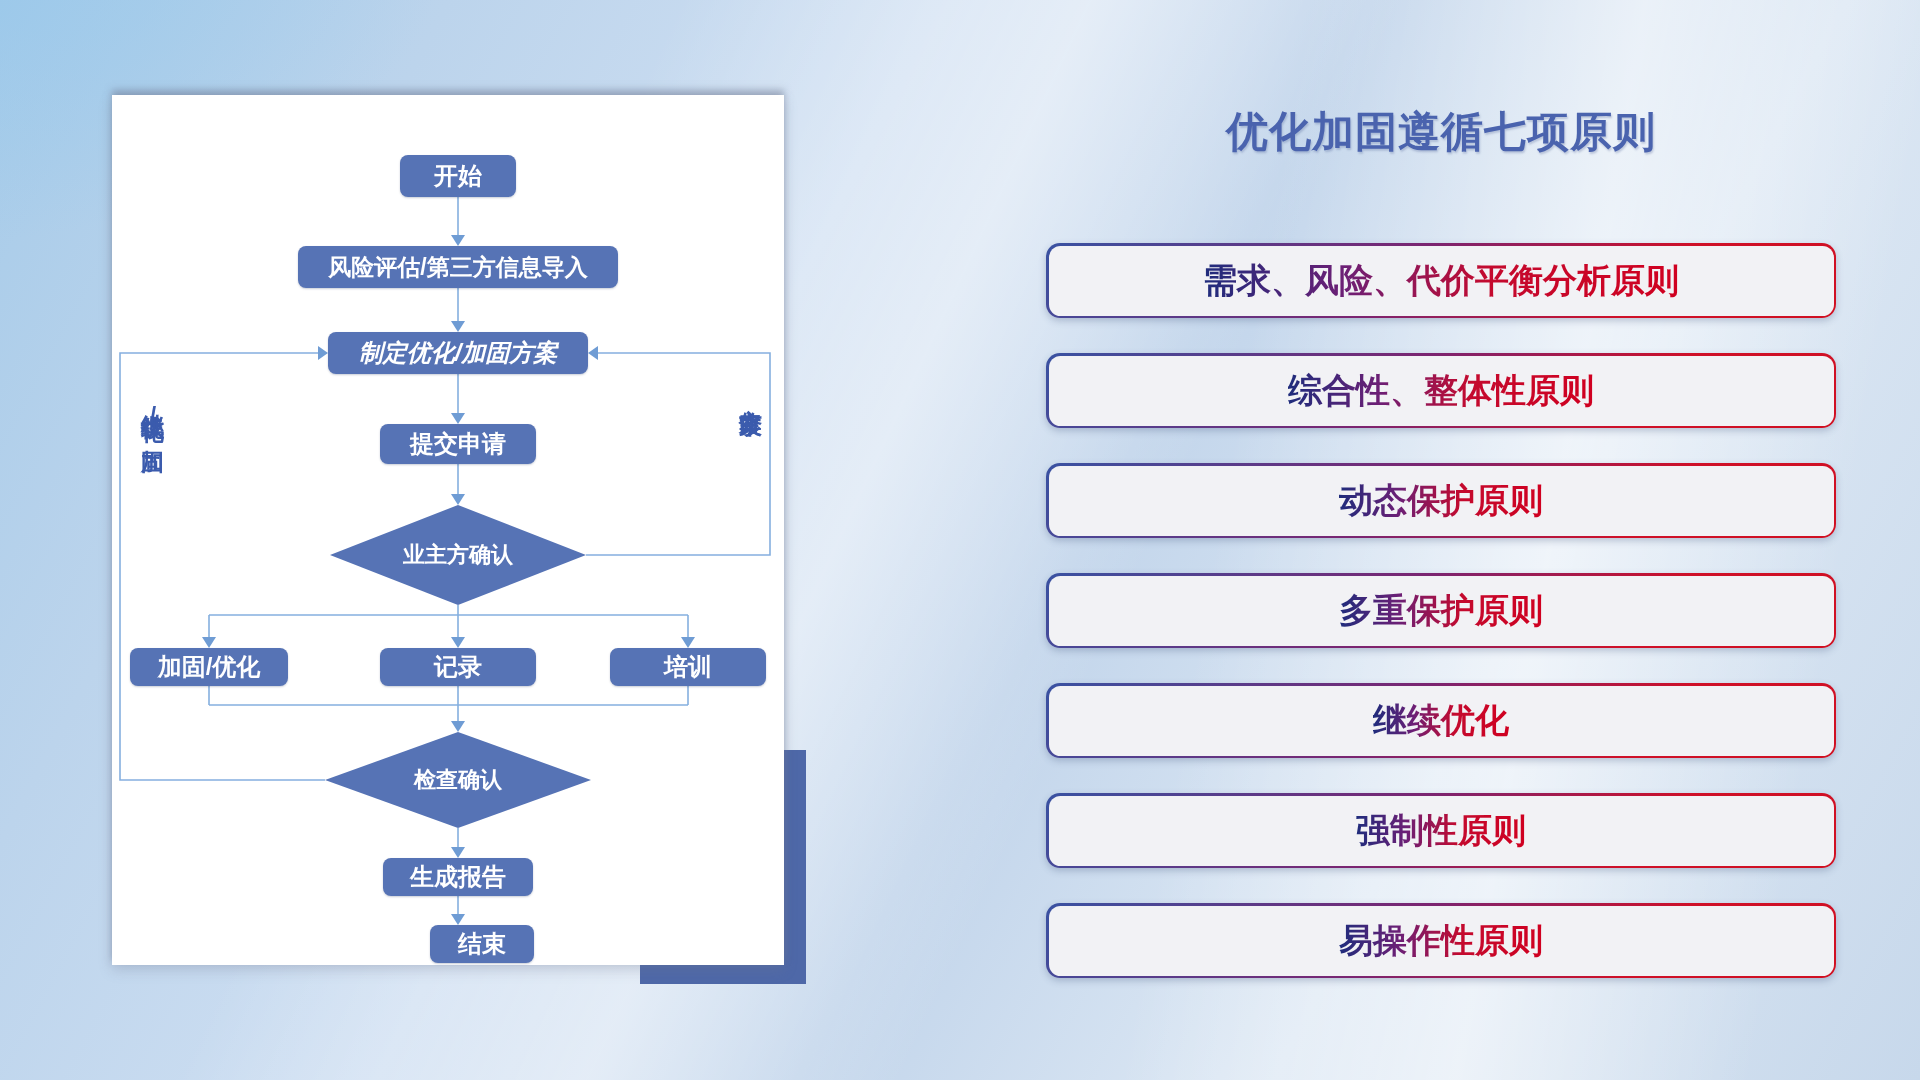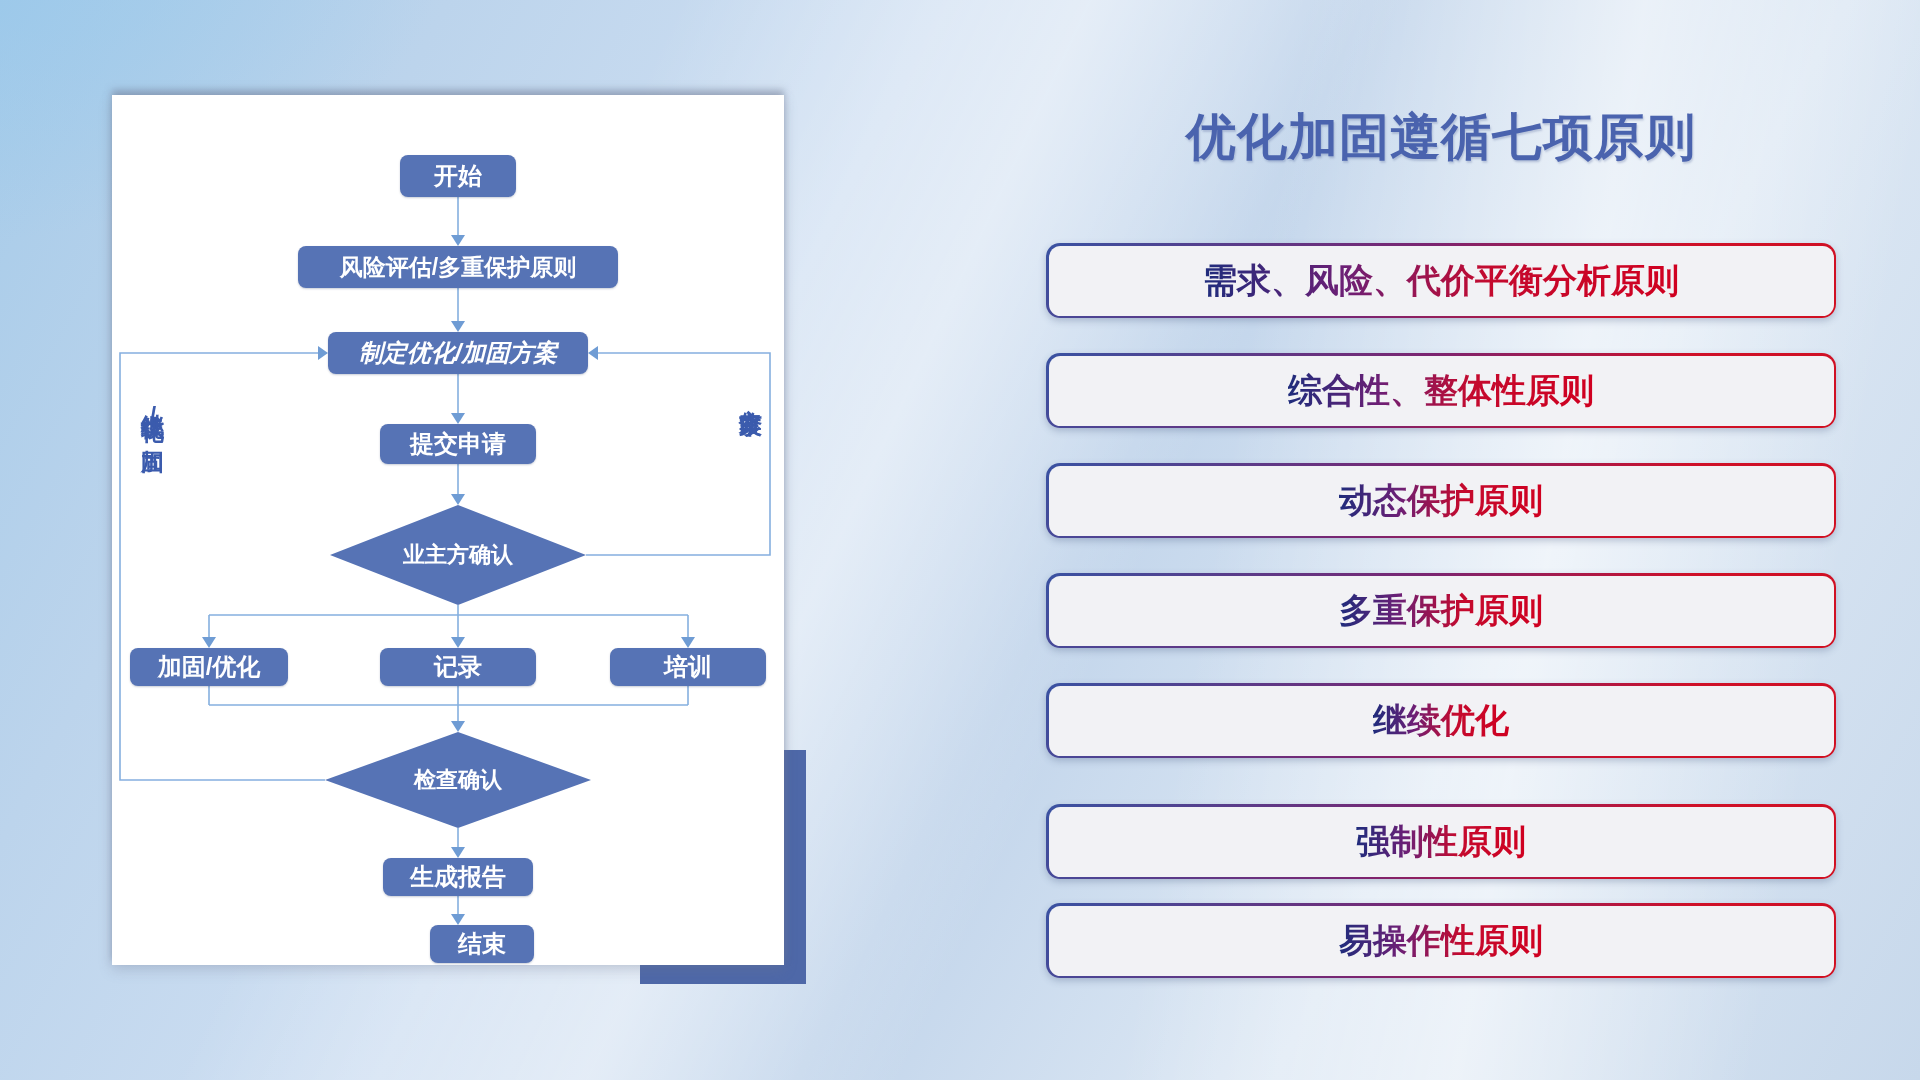--- a/index.html
+++ b/index.html
@@ -18,21 +18,21 @@
   .flow-svg{position:absolute;left:0;top:0;}
   .fline{stroke:#85afdf;stroke-width:1.6;fill:none;}
   .fhead{fill:#6f9cd4;}
   .fnode{position:absolute;background:#5673b5;color:#ffffff;display:flex;align-items:center;justify-content:center;
     border-radius:8px;font-weight:700;font-size:24px;box-shadow:0 1px 2px rgba(40,60,100,.25);white-space:nowrap;z-index:3;}
   .fdiamond{position:absolute;background:#5673b5;color:#ffffff;display:flex;align-items:center;justify-content:center;
     clip-path:polygon(50% 0,100% 50%,50% 100%,0 50%);font-weight:700;font-size:22px;white-space:nowrap;z-index:3;}
   .vlabel{position:absolute;writing-mode:vertical-rl;text-orientation:upright;font-size:23px;font-weight:700;
     color:#3b5bad;letter-spacing:2px;z-index:3;}
   
-  .panel-title{position:absolute;left:1046px;width:790px;top:104px;text-align:center;font-size:50px;font-weight:700;
+  .panel-title{position:absolute;left:1046px;width:790px;top:104px;text-align:center;font-size:42px;font-weight:700;
     color:#4a63ae;letter-spacing:1px;text-shadow:1px 2px 2px rgba(60,80,140,.25);}
   .principle{position:absolute;left:1046px;width:790px;height:75px;border-radius:14px;padding:2.5px;box-sizing:border-box;
     background:linear-gradient(135deg,#3952a2 0%,#7c2470 45%,#cf1028 75%,#d01022 100%);
     box-shadow:0 3px 7px rgba(70,90,130,.3);}
   .principle .inner{width:100%;height:100%;border-radius:11.5px;background:#f2f2f5;display:flex;align-items:center;justify-content:center;}
   .principle .ptext{font-size:34px;font-weight:600;
     background:linear-gradient(90deg,#1f2c7c 0%,#6d1f75 30%,#c40a2e 60%,#d00020 100%);
     -webkit-background-clip:text;background-clip:text;color:transparent;white-space:nowrap;}
 </style>
 </head>
@@ -80,21 +80,21 @@
         <polygon class="fhead" points="206,251 206,265 216,258"></polygon>
 
       <polyline class="fline" points="474,460 658,460 658,258 486,258"></polyline>
         <polygon class="fhead" points="486,251 486,265 476,258"></polygon>
     </svg>
 
     <div class="fnode" style="left:288px;top:60px;width:116px;height:42px;">
         <span>开始</span>
       </div>
     <div class="fnode" style="left:186px;top:151px;width:320px;height:42px;font-size:23px;">
-        <span>风险评估/多重保护原则</span>
+        <span>风险评估/第三方信息导入</span>
       </div>
     <div class="fnode" style="left:216px;top:237px;width:260px;height:42px;font-style:italic;">
         <span>制定优化/加固方案</span>
       </div>
     <div class="fnode" style="left:268px;top:329px;width:156px;height:40px;">
         <span>提交申请</span>
       </div>
 
     <div class="fdiamond" style="left:218px;top:410px;width:256px;height:100px;">
         <span>业主方确认</span>
@@ -145,21 +145,21 @@
   <div class="principle" style="top:573px;">
       <div class="inner">
         <span class="ptext">多重保护原则</span>
       </div>
     </div>
   <div class="principle" style="top:683px;">
       <div class="inner">
         <span class="ptext">继续优化</span>
       </div>
     </div>
-  <div class="principle" style="top:793px;margin-top:11px;">
+  <div class="principle" style="top:793px;">
       <div class="inner">
         <span class="ptext">强制性原则</span>
       </div>
     </div>
   <div class="principle" style="top:903px;">
       <div class="inner">
         <span class="ptext">易操作性原则</span>
       </div>
     </div>
 

